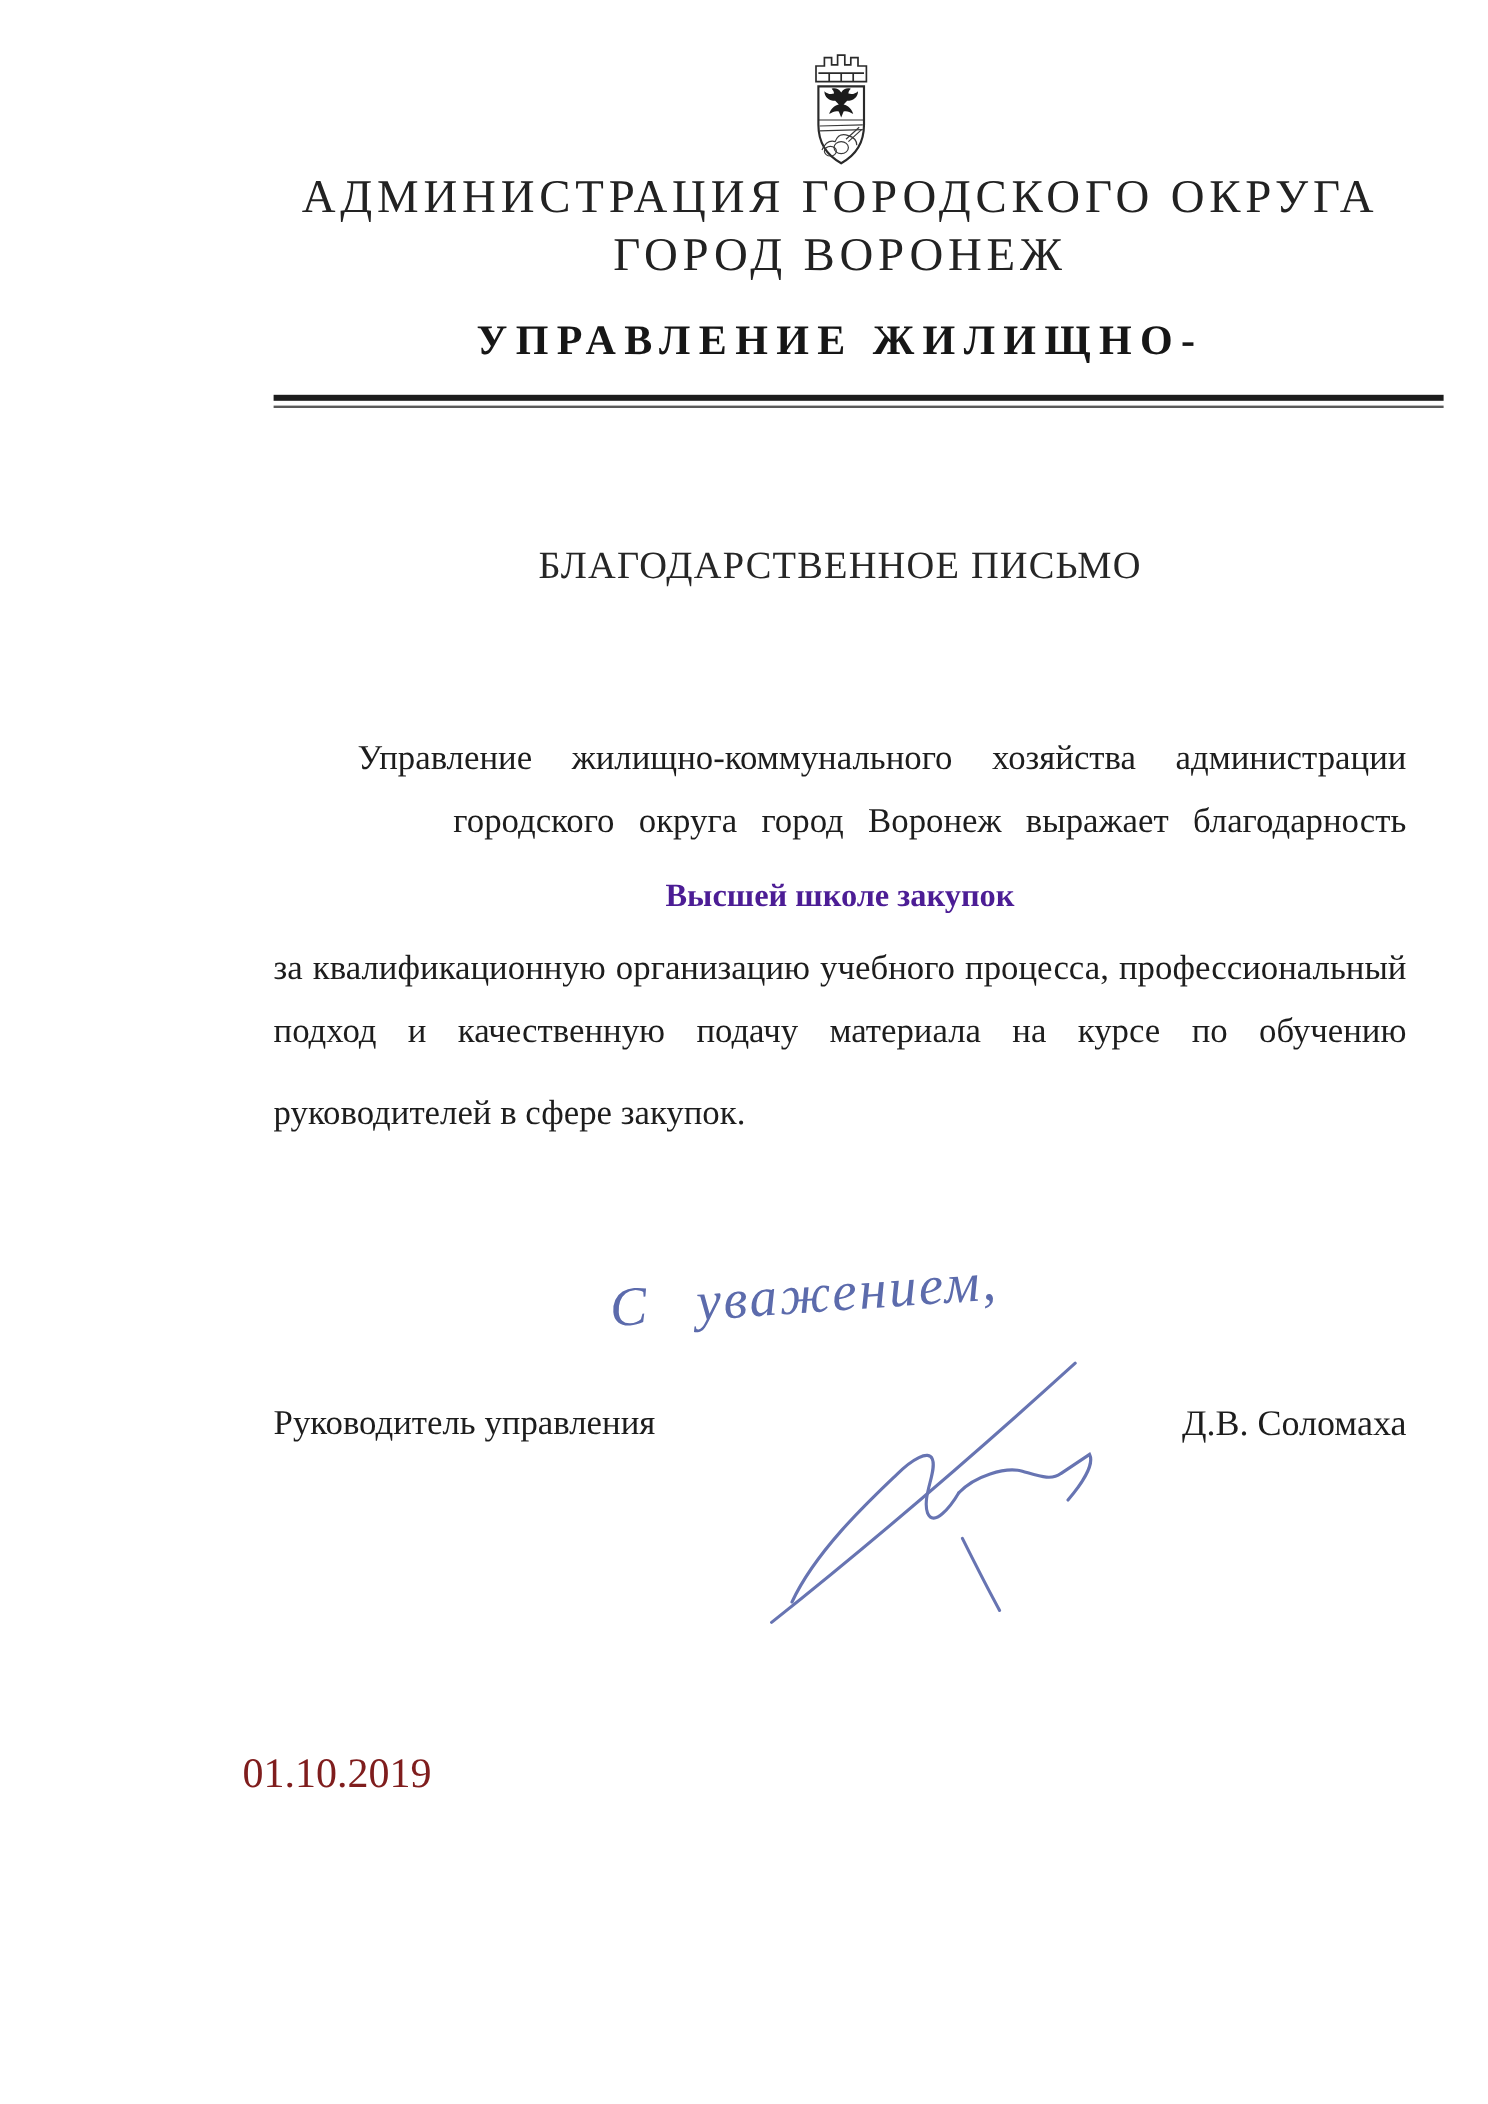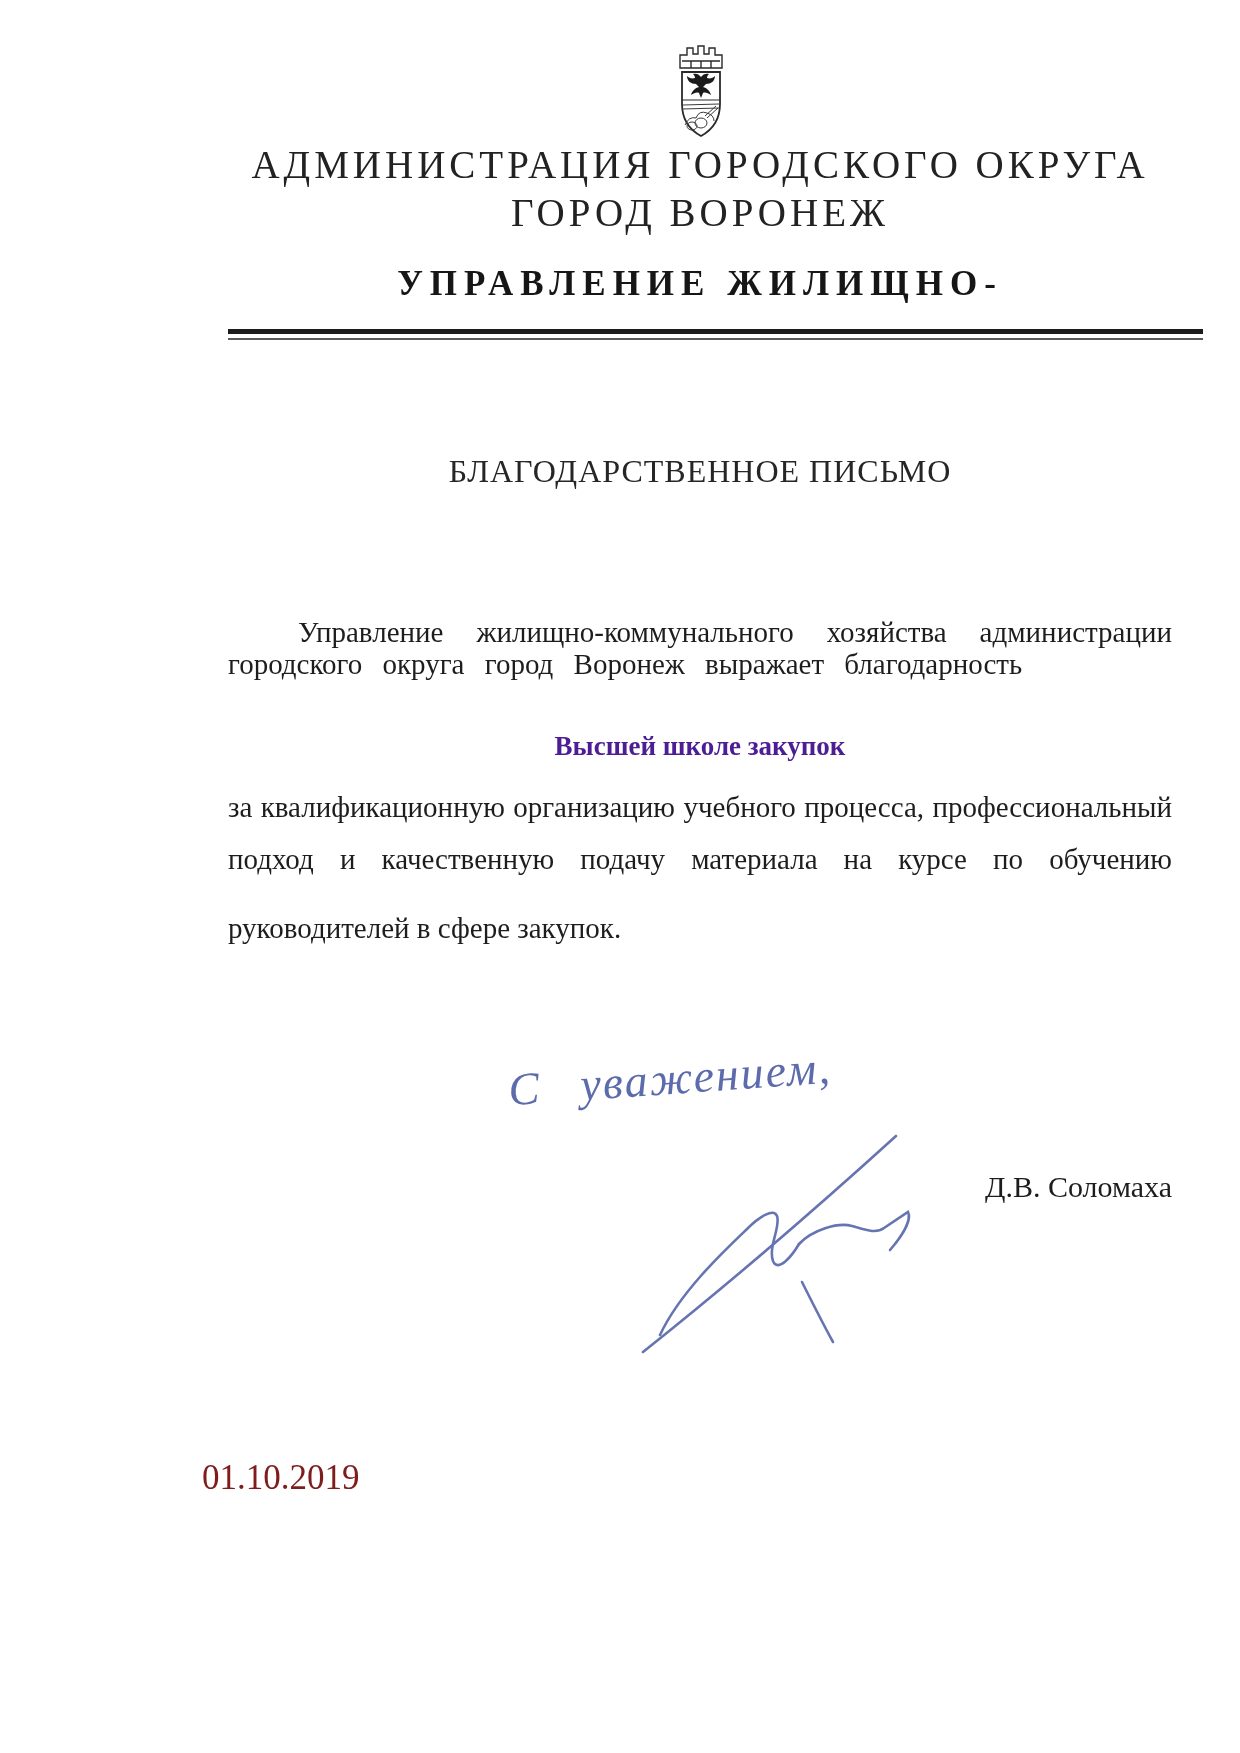--- a/index.html
+++ b/index.html
@@ -71,21 +71,21 @@
     position: absolute;
     left: 228px;
     width: 944px;
     font-size: 29px;
     line-height: 40px;
     color: #1d1d1d;
     white-space: normal;
   }
   .justify-full { text-align: justify; text-align-last: justify; }
   .p1l1 { top: 612px; text-indent: 70px; }
-  .p1l2 { top: 644px; word-spacing: 13px; }
+  .p1l2 { top: 664px; word-spacing: 13px; text-align: right; }
   .recipient-line {
     position: absolute;
     left: 228px;
     top: 731px;
     width: 944px;
     text-align: center;
     font-size: 27px;
     font-weight: bold;
     color: #4c1d95;
   }
@@ -196,17 +196,18 @@
 
   <svg class="signature-svg" viewBox="0 0 400 340" aria-hidden="true">
     <g stroke="#5f6dae" stroke-width="2.6" fill="none" stroke-linecap="round" opacity="0.95">
       <path d="M103 332 Q 225 235 356 116"></path>
       <path d="M120 315 C 140 272 185 230 207 209 C 220 196 234 188 237 196 C 241 206 228 227 233 241 C 238 253 252 236 259 224"></path>
       <path d="M259 224 C 272 210 298 202 312 206 C 326 210 336 214 344 208 L 368 192 C 372 200 362 216 350 230"></path>
       <path d="M262 262 C 272 282 282 302 293 322"></path>
     </g>
   </svg>
 
+  <div class="sig-position">Руководитель управления</div>
   <div class="sig-name">Д.В. Соломаха</div>
 
   <div class="doc-date">01.10.2019</div>
 
 </div>
 
 </body></html>

